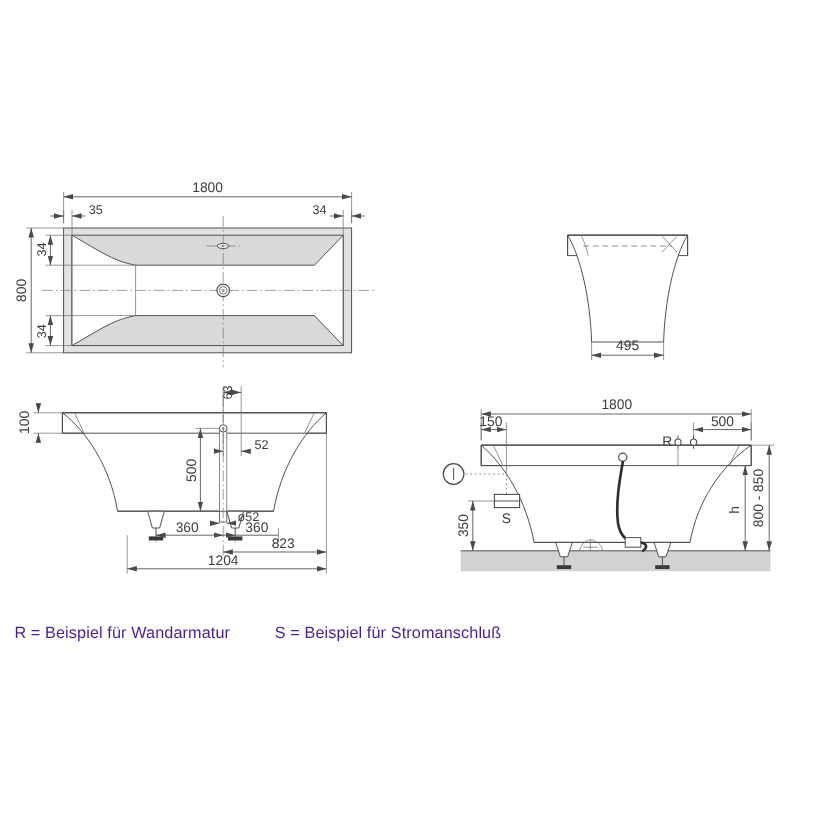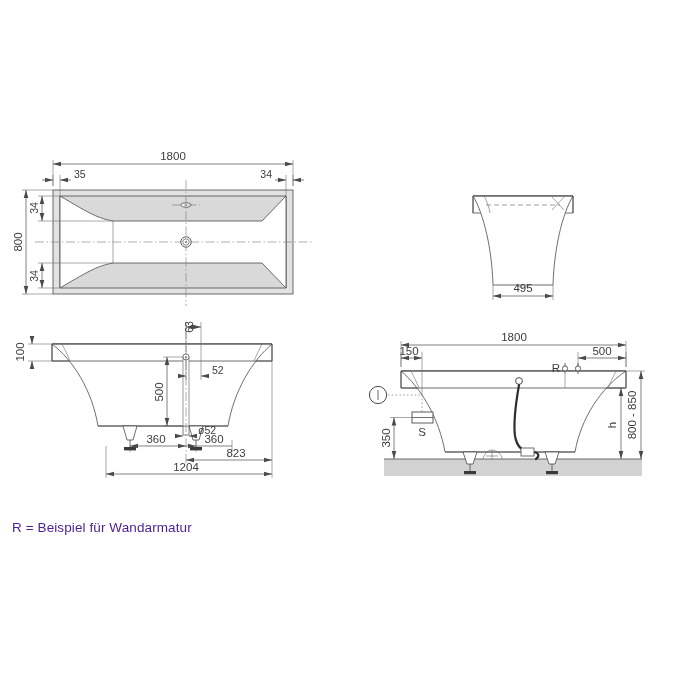--- a/index.html
+++ b/index.html
@@ -348,15 +348,16 @@
       <text class="txtB" x="636" y="415" text-anchor="middle" transform="rotate(-90 636 415)">800 - 850</text>
     </g>
 
   </svg>
 
   
   
   
   <div class="legend-row">
     <div class="legend-item" id="legend-r">R = Beispiel für Wandarmatur</div>
+    <div class="legend-item" id="legend-s">S = Beispiel für Stromanschluß</div>
   </div>
 
 </div>
 
 </body></html>

